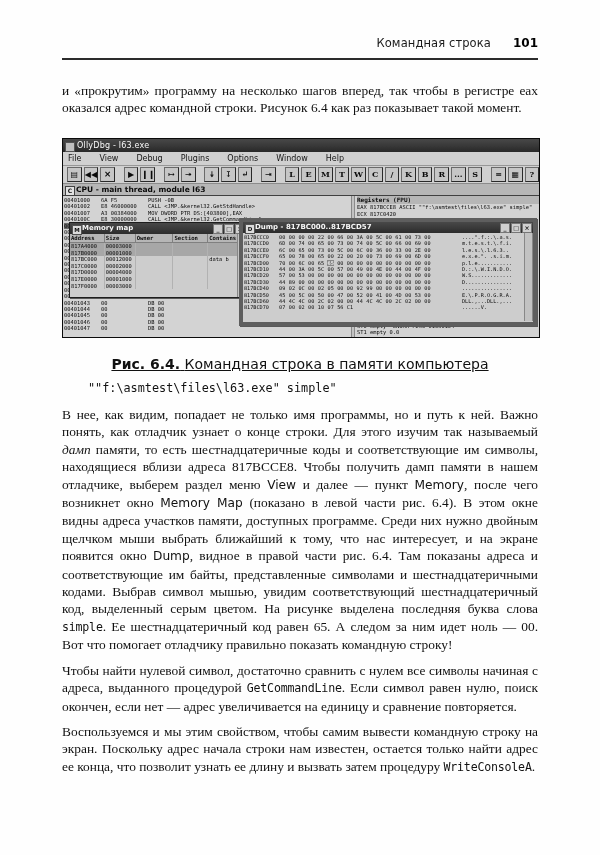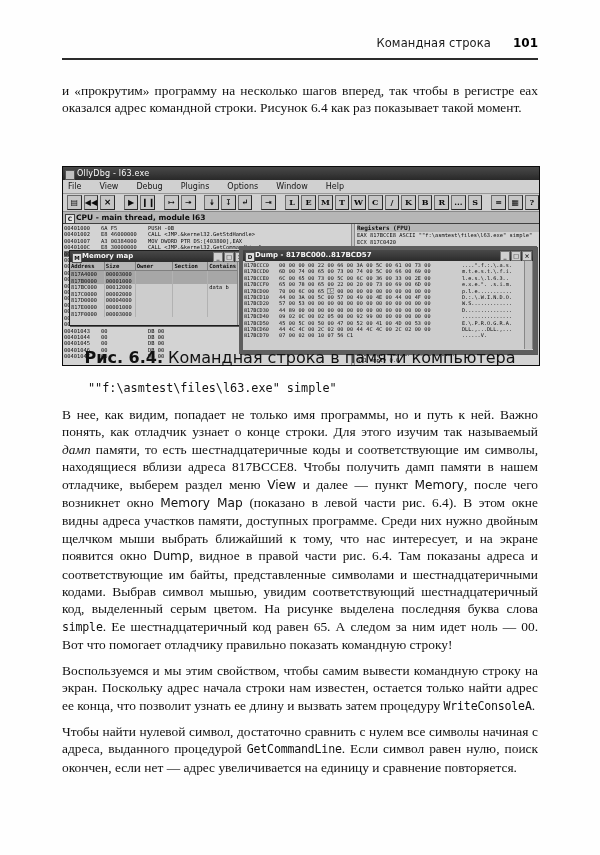--- a/index.html
+++ b/index.html
@@ -99,21 +99,20 @@
   }
   .olly {
     width: 476px;
     height: 198px;
     background: #e5e5e5;
     border: 1px solid #111;
     position: relative;
     overflow: hidden;
     font-family: "DejaVu Sans", sans-serif;
     filter: grayscale(1) contrast(1.05);
-    margin-top: 28px;
   }
   .olly-titlebar {
     height: 13px;
     background: linear-gradient(180deg,#4b4b4b,#2d2d2d);
     color: #f2f2f2;
     font-size: 8px;
     line-height: 13px;
     padding-left: 14px;
     position: relative;
     letter-spacing: .2px;
@@ -293,26 +292,27 @@
     color: #111;
   }
   .dump-row { display: flex; gap: 3px; white-space: nowrap; }
   .dump-row .d-addr { width: 32px; }
   .dump-row .d-hex { width: 180px; letter-spacing: .1px; }
   .dump-row .d-asc { flex: 1; }
   .dump-row .d-hex b { background: #8b8781; color: #fff; font-weight: 400; }
   .fig-caption {
     position: absolute;
     left: 62px;
-    top: 348px;
+    top: 356px;
     width: 476px;
     text-align: center;
     font-family: "DejaVu Sans", sans-serif;
-    font-size: 16px;
+    font-size: 14px;
     color: #111;
+    text-decoration: underline;
   }
   .fig-caption b { font-weight: 700; }
   .after-figure { position: absolute; left: 62px; top: 378px; width: 476px; }
 </style>
 </head>
 <body>
 
 <div class="page">
 
   <div class="runhead">
@@ -683,18 +683,18 @@
     <span>Командная строка в памяти компьютера</span>
   </div>
 
   <div class="after-figure">
 
 
     <pre class="code">""f:\asmtest\files\l63.exe" simple"</pre>
 
     <p class="para"><span>В нее, как видим, попадает не только имя программы, но и путь к ней. Важно понять, как отладчик узнает о конце строки. Для этого изучим так называемый </span><span class="ital">дамп</span><span> памяти, то есть шестнадцатеричные коды и соответствующие им символы, находящиеся вблизи адреса 817BCCE8. Чтобы получить дамп памяти в нашем отладчике, выберем раздел меню </span><span class="ui">View</span><span> и далее — пункт </span><span class="ui">Memory</span><span>, после чего возникнет окно </span><span class="ui">Memory Map</span><span> (показано в левой части рис. 6.4). В этом окне видны адреса участков памяти, доступных программе. Среди них нужно двойным щелчком мыши выбрать ближайший к тому, что нас интересует, и на экране появится окно </span><span class="ui">Dump</span><span>, видное в правой части рис. 6.4. Там показаны адреса и соответствующие им байты, представленные символами и шестнадцатеричными кодами. Выбрав символ мышью, увидим соответствующий шестнадцатеричный код, выделенный серым цветом. На рисунке выделена последняя буква слова </span><span class="mono">simple</span><span>. Ее шестнадцатеричный код равен 65. А следом за ним идет ноль — 00. Вот что помогает отладчику правильно показать командную строку!</span></p>
 
+    <p class="para"><span>Чтобы найти нулевой символ, достаточно сравнить с нулем все символы начиная с адреса, выданного процедурой </span><span class="mono">GetCommandLine</span><span>. Если символ равен нулю, поиск окончен, если нет — адрес увеличивается на единицу и сравнение повторяется.</span></p>
+
     <p class="para"><span>Воспользуемся и мы этим свойством, чтобы самим вывести командную строку на экран. Поскольку адрес начала строки нам известен, остается только найти адрес ее конца, что позволит узнать ее длину и вызвать затем процедуру </span><span class="mono">WriteConsoleA</span><span>.</span></p>
-
-    <p class="para"><span>Чтобы найти нулевой символ, достаточно сравнить с нулем все символы начиная с адреса, выданного процедурой </span><span class="mono">GetCommandLine</span><span>. Если символ равен нулю, поиск окончен, если нет — адрес увеличивается на единицу и сравнение повторяется.</span></p>
 
   </div>
 </div>
 
 </body></html>

